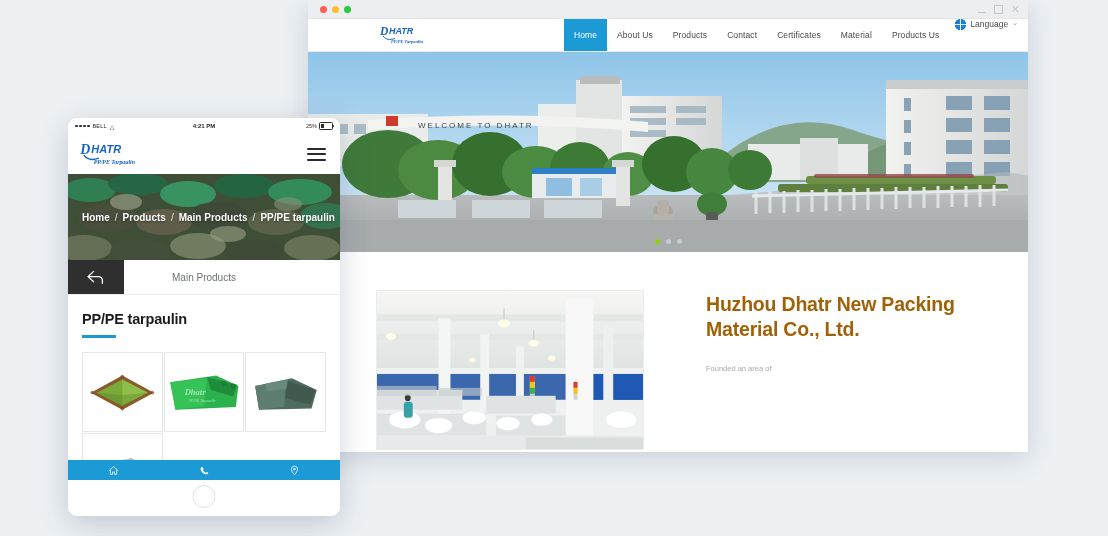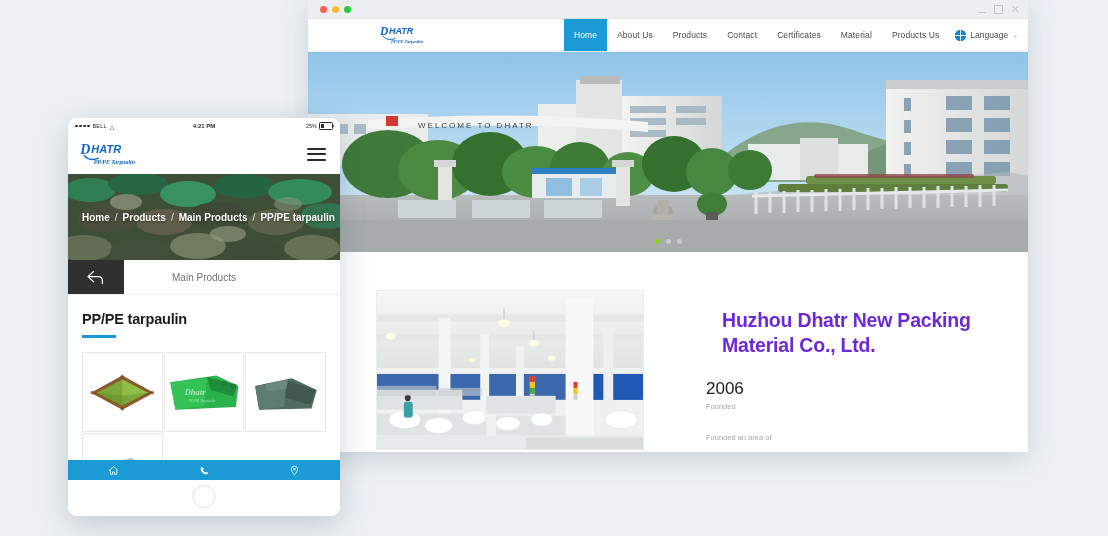--- a/index.html
+++ b/index.html
@@ -50,21 +50,21 @@
   }
   .logo-svg { display:block; }
   .navlinks { display: flex; align-items: stretch; flex: 1; }
   .navitem {
     display: flex; align-items: center; justify-content: center;
     padding: 0 10px; font-size: 8.5px; color: #4a4a4a;
     white-space: nowrap; letter-spacing: 0.1px;
   }
   .navitem.active { background: #1c9ad6; color: #ffffff; }
   .lang-wrap {
-    display: flex; align-items: center; gap: 4px;
+    display: flex; align-items: flex-start; gap: 4px;
     padding: 0 10px 0 6px; font-size: 8.5px; color: #4a4a4a;
   }
   .globe {
     width: 11px; height: 11px; border-radius: 50%;
     background: #1c82d6; position: relative; flex: none;
     box-shadow: inset 0 0 0 1px #1878c8;
   }
   .globe:before {
     content:""; position:absolute; left:5px; top:0; width:1px; height:11px;
     background: rgba(255,255,255,0.85);
@@ -89,22 +89,22 @@
   .content {
     display: flex; padding: 38px 0 0 68px; gap: 62px; box-sizing: border-box;
   }
   .factory-img {
     width: 268px; height: 160px; flex: none; overflow: hidden;
     background: #dfe6ea; border: 1px solid #e9edef; box-sizing: border-box;
   }
   .factory-img svg { display:block; width:100%; height:100%; }
   .about { padding-top: 2px; }
   .about h1 {
-    margin: 16px; font-size: 19.5px; line-height: 1.28; font-weight: bold;
-    color: #6d28d9; letter-spacing: -0.2px; max-width: 260px;
+    margin: 0; font-size: 19.5px; line-height: 1.28; font-weight: bold;
+    color: #a16207; letter-spacing: -0.2px; max-width: 260px;
   }
   .stat { margin-top: 22px; }
   .stat-num {
     font-size: 17px; color: #1b1b1b; line-height: 1.1; font-weight: normal;
   }
   .stat-num sup { font-size: 9px; vertical-align: super; }
   .stat-lbl { font-size: 7.5px; color: #a6a9ad; margin-top: 3px; }
 
   
   .phone {
@@ -450,24 +450,20 @@
             <rect x="0" y="96" width="60" height="10"></rect>
             <rect x="62" y="98" width="44" height="8"></rect>
           </g>
 
           <rect x="0" y="146" width="268" height="14" fill="#e7eaea"></rect>
           <rect x="150" y="148" width="118" height="12" fill="#d9dedd"></rect>
         </svg>
       </div>
       <div class="about">
         <h1>Huzhou Dhatr New Packing Material Co., Ltd.</h1>
-        <div class="stat">
-          <div class="stat-num">2006</div>
-          <div class="stat-lbl">Founded</div>
-        </div>
         <div class="stat">
           <div class="stat-lbl">Founded an area of</div>
         </div>
       </div>
     </div>
   </div>
 
   <div class="phone">
 
     <div class="statusbar">

